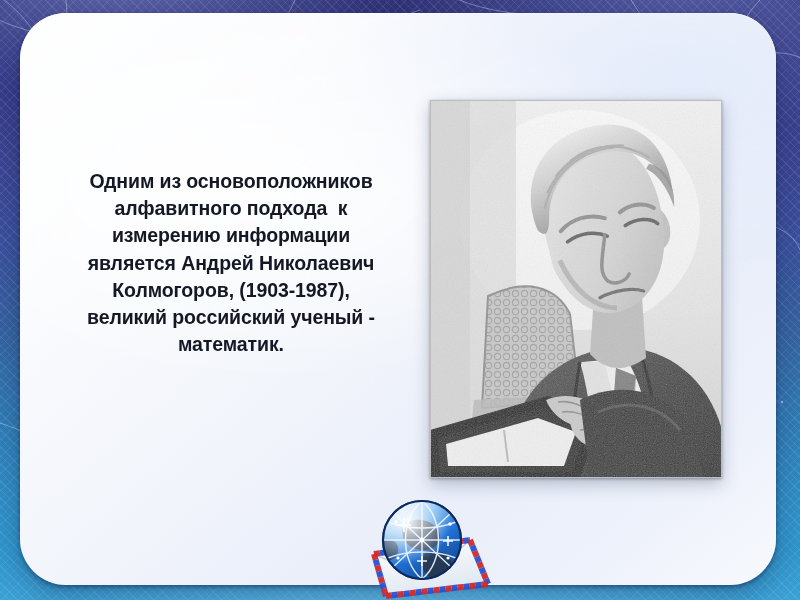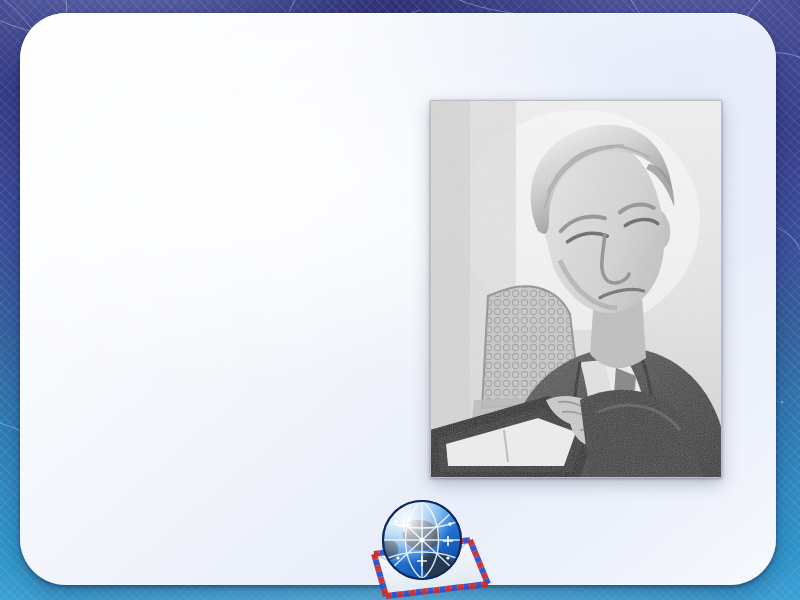--- a/index.html
+++ b/index.html
@@ -168,20 +168,27 @@
       <path d="M88 30 L96 46 M84 38 L100 38"></path>
       <path d="M36 160 L44 176 M32 168 L48 168"></path>
       <path d="M700 150 L708 166 M696 158 L712 158"></path>
     </g>
   </svg>
 
   <div class="bg-layer bg-glow-bottom"></div>
 
   <div id="panel"></div>
 
+  <div id="text-block">Одним из основоположников
+алфавитного подхода  к
+измерению информации
+является Андрей Николаевич
+Колмогоров, (1903-1987),
+великий российский ученый -
+математик.</div>
 
   <div id="photo-frame">
     <svg viewBox="0 0 292 378" preserveAspectRatio="xMidYMid slice" role="img">
       <defs>
         <linearGradient id="wallG" x1="0" y1="0" x2="0" y2="1">
           <stop offset="0%" stop-color="#f2f2f2"></stop>
           <stop offset="55%" stop-color="#e4e4e4"></stop>
           <stop offset="100%" stop-color="#d2d2d2"></stop>
         </linearGradient>
         <linearGradient id="suitG" x1="0" y1="0" x2="1" y2="1">

